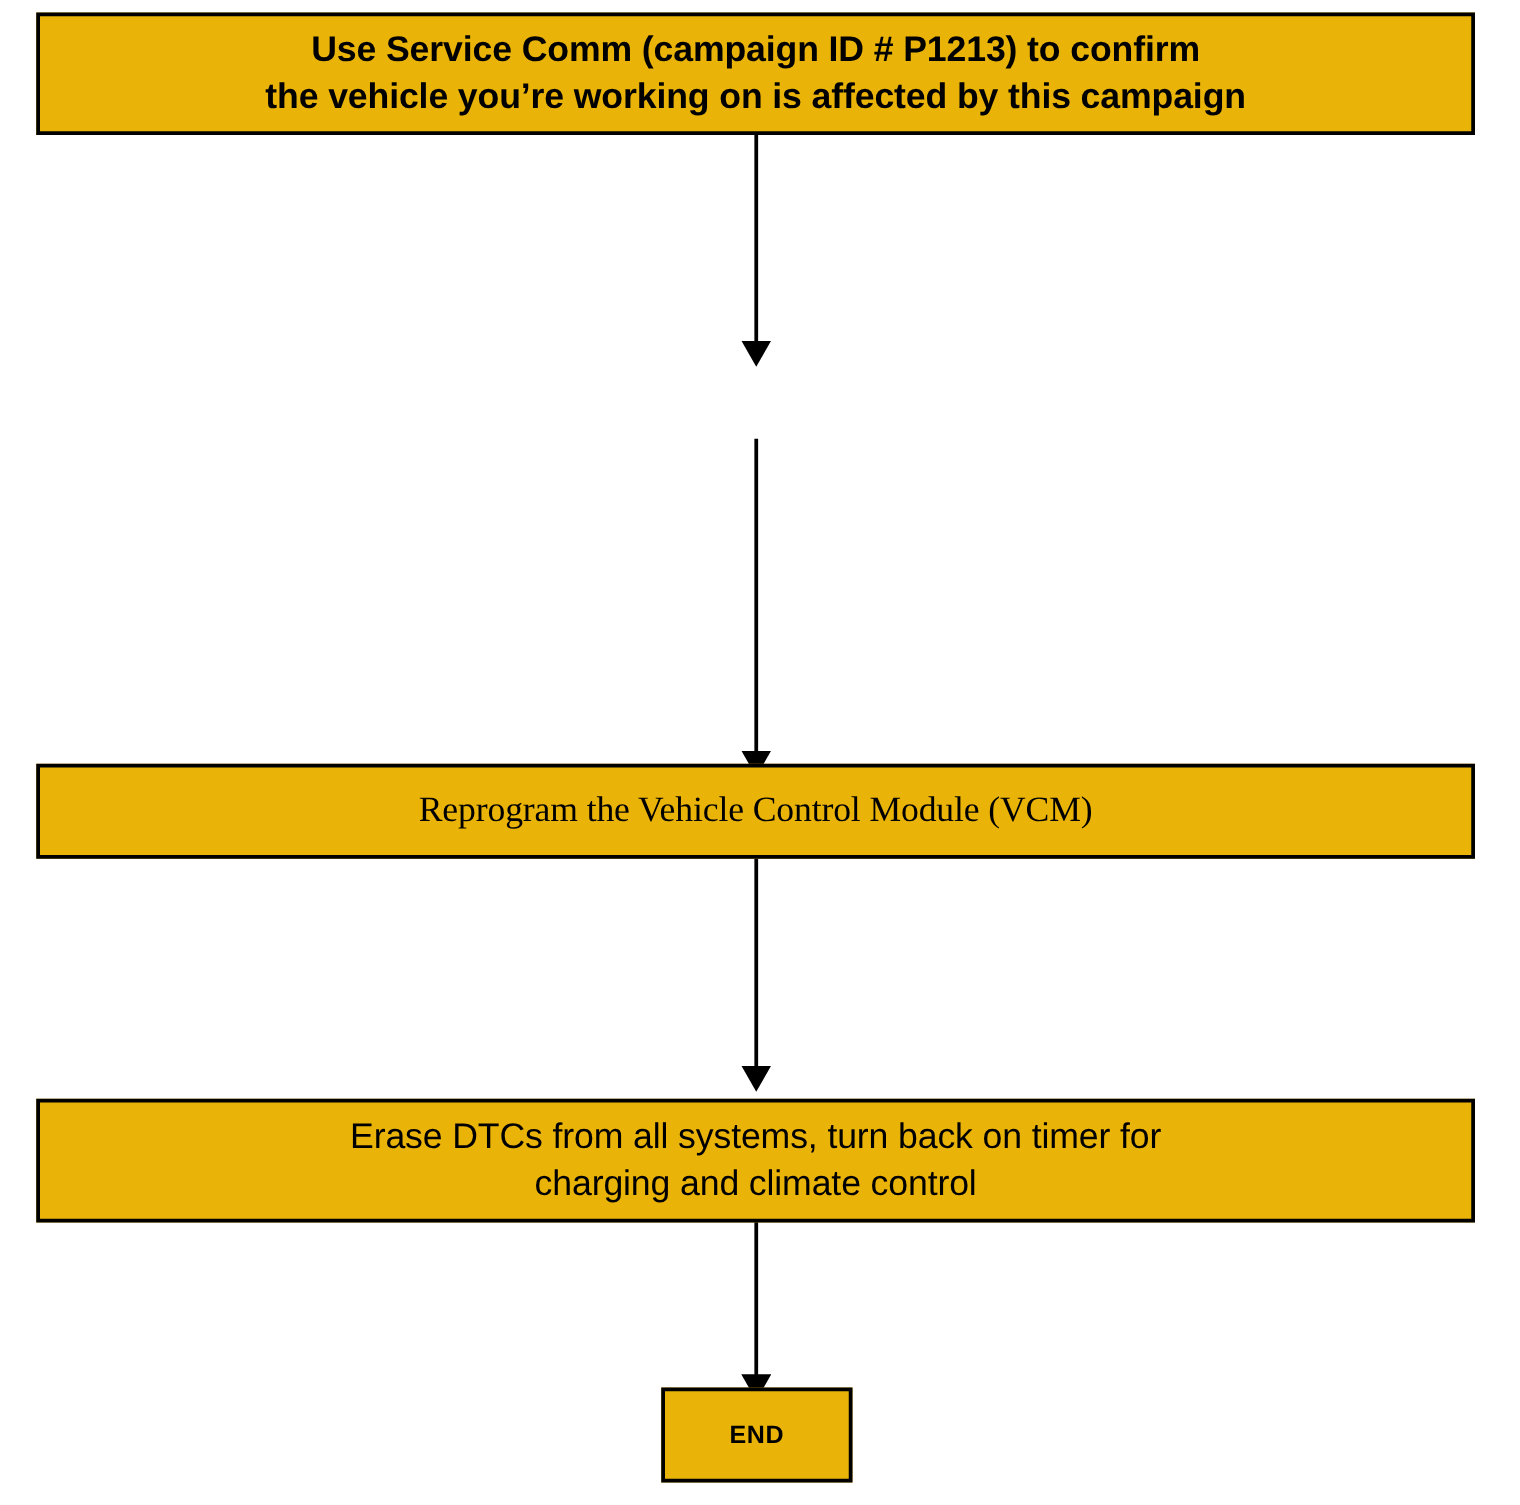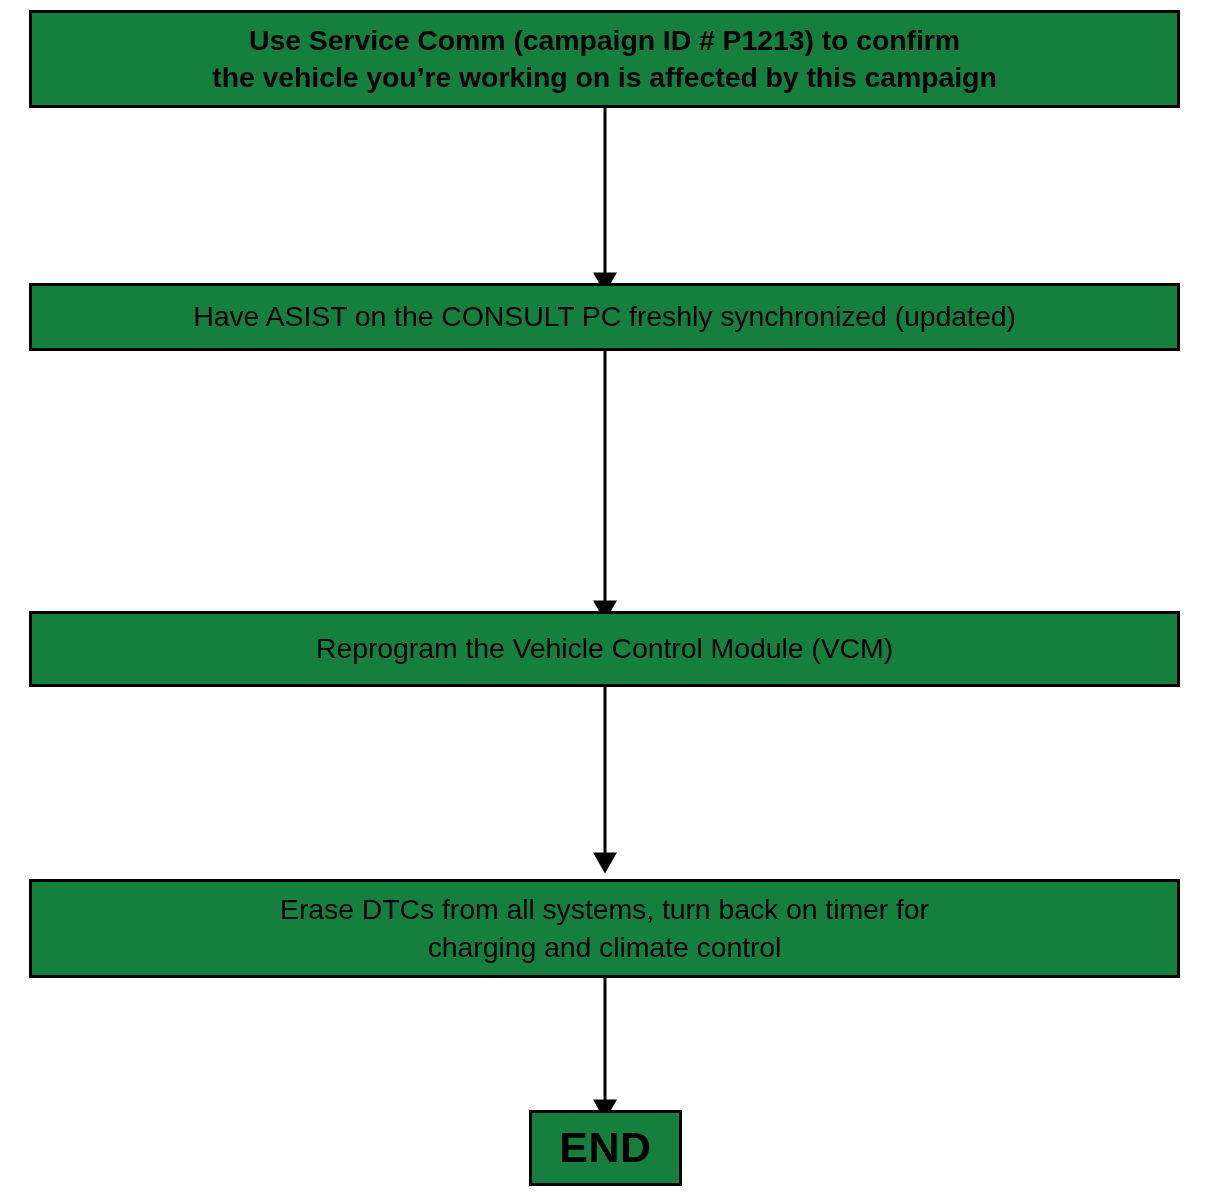--- a/index.html
+++ b/index.html
@@ -16,21 +16,21 @@
     position: relative;
     width: 1216px;
     height: 1204px;
     background: #ffffff;
     overflow: hidden;
   }
   .node {
     position: absolute;
     box-sizing: border-box;
     border: 3px solid #000000;
-    background: #15803d;
+    background: #eab308;
     display: flex;
     align-items: center;
     justify-content: center;
     text-align: center;
   }
   .node .node-text {
     display: block;
     width: 100%;
     line-height: 1.30;
     white-space: pre-line;
@@ -44,31 +44,31 @@
     font-size: 28.5px;
     font-weight: 400;
   }
   .step-box.bold .node-text {
     font-weight: 700;
     font-size: 28.5px;
   }
   
   #node-0 { top: 10px;   height: 98px; }
   #node-1 { top: 283px;  height: 68px; }
-  #node-2 { top: 611px;  height: 76px; }
+  #node-2 { top: 611px;  height: 76px; font-family: Liberation Serif, serif; }
   #node-3 { top: 863px;  height: 99px; margin-top: 16px; }
 
   #node-end {
     left: 529px;
     top: 1110px;
     width: 153px;
     height: 76px;
   }
   #node-end .node-text {
-    font-size: 43px;
+    font-size: 20px;
     font-weight: 700;
     letter-spacing: 0.5px;
   }
 
   .connector {
     position: absolute;
     left: 0;
     top: 0;
     width: 1216px;
     height: 1204px;
@@ -92,23 +92,20 @@
       <line x1="605" y1="687" x2="605" y2="856" marker-end="url(#arrowhead)"></line>
       <line x1="605" y1="962" x2="605" y2="1103" marker-end="url(#arrowhead)"></line>
     </g>
   </svg>
 
   <div class="node step-box bold" id="node-0">
     <span class="node-text">Use Service Comm (campaign ID # P1213) to confirm
 the vehicle you’re working on is affected by this campaign</span>
   </div>
 
-  <div class="node step-box" id="node-1">
-    <span class="node-text">Have ASIST on the CONSULT PC freshly synchronized (updated)</span>
-  </div>
 
   <div class="node step-box" id="node-2">
     <span class="node-text">Reprogram the Vehicle Control Module (VCM)</span>
   </div>
 
   <div class="node step-box" id="node-3">
     <span class="node-text">Erase DTCs from all systems, turn back on timer for
 charging and climate control</span>
   </div>
 

